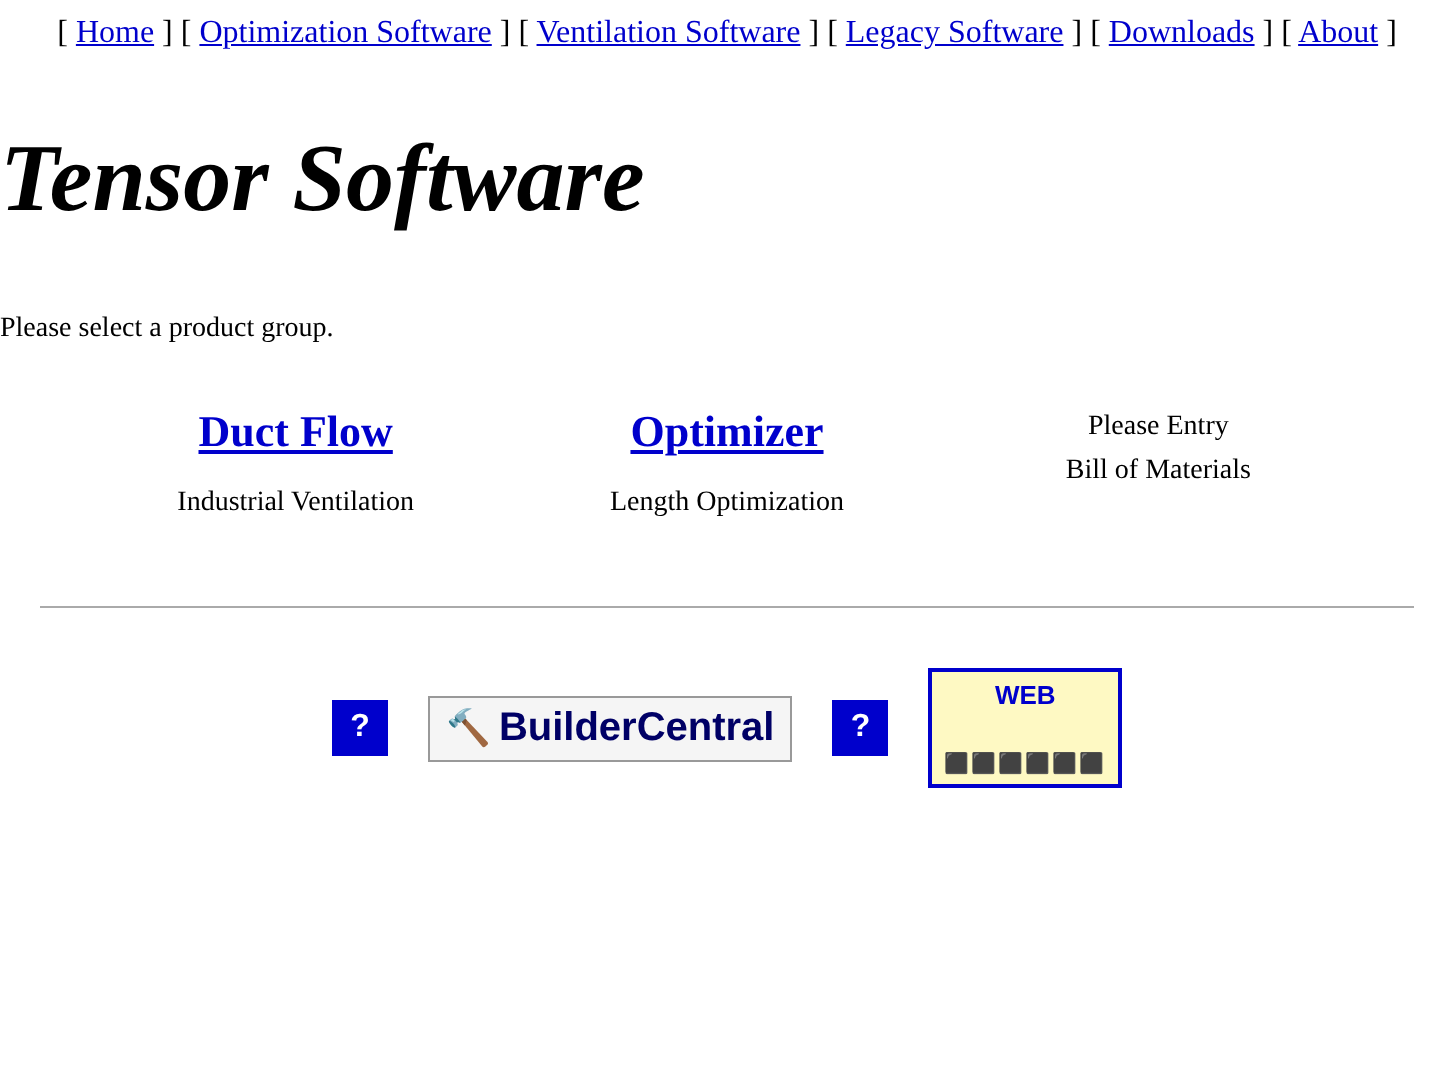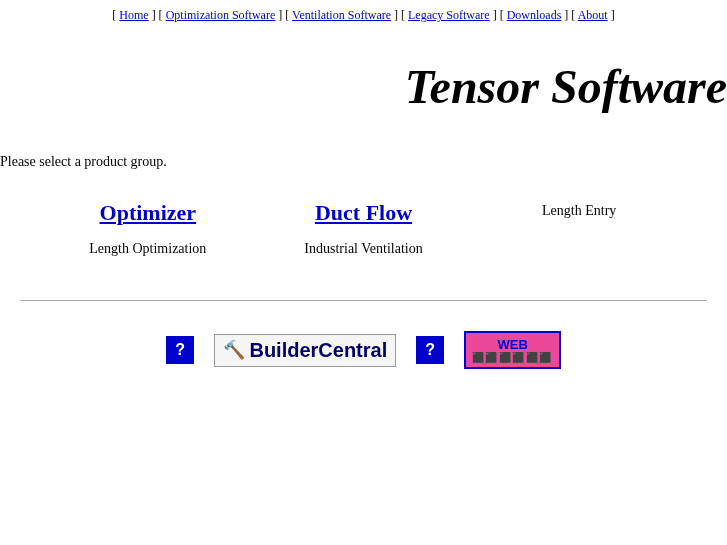--- a/index.html
+++ b/index.html
@@ -13,35 +13,35 @@
       font-family: Times New Roman, serif;
       font-size: 14px;
       color: #000000;
       width: 727px;
       min-height: 545px;
     }
 
     #top-nav {
       text-align: center;
       padding: 8px 0 6px 0;
-      font-size: 12px;
+      font-size: 16px;
       color: #000000;
     }
 
     #top-nav a {
       color: #0000cc;
       text-decoration: underline;
     }
 
     #top-nav span {
       color: #000000;
     }
 
     #main-title {
-      text-align: right;
+      text-align: left;
       padding: 30px 0 10px 0;
     }
 
     #main-title h1 {
       font-family: Times New Roman, serif;
       font-size: 48px;
       font-weight: bold;
       font-style: italic;
       color: #000000;
     }
@@ -114,21 +114,22 @@
       color: #000066;
       font-family: Arial, sans-serif;
     }
 
     .web-badge {
       border: 2px solid #0000cc;
       padding: 4px 6px;
       display: flex;
       flex-direction: column;
       align-items: center;
-      background: #ec4899;
+      background: #fef9c3;
+      gap: 21px;
     }
 
     .web-badge .web-text {
       color: #0000cc;
       font-weight: bold;
       font-size: 13px;
       font-family: Arial, sans-serif;
     }
 
     .web-badge .web-dots {
@@ -174,31 +175,32 @@
   <h1>Tensor Software</h1>
 </div>
 
 <div id="subtitle">
   <span>Please select a product group.</span>
 </div>
 
 <div id="product-grid">
 
   <div class="product-col">
+    <a href="#" class="product-link">Duct Flow</a>
+    <div class="product-desc">Industrial Ventilation</div>
+  </div>
+
+  <div class="product-col">
     <a href="#" class="product-link">Optimizer</a>
     <div class="product-desc">Length Optimization</div>
   </div>
 
   <div class="product-col">
-    <a href="#" class="product-link">Duct Flow</a>
-    <div class="product-desc">Industrial Ventilation</div>
-  </div>
-
-  <div class="product-col">
-    <div class="product-desc">Length Entry</div>
+    <div class="product-desc">Please Entry</div>
+    <div class="product-desc">Bill of Materials</div>
   </div>
 
 </div>
 
 <hr id="divider">
 
 <div id="footer">
 
   <div class="question-badge">?</div>
 

